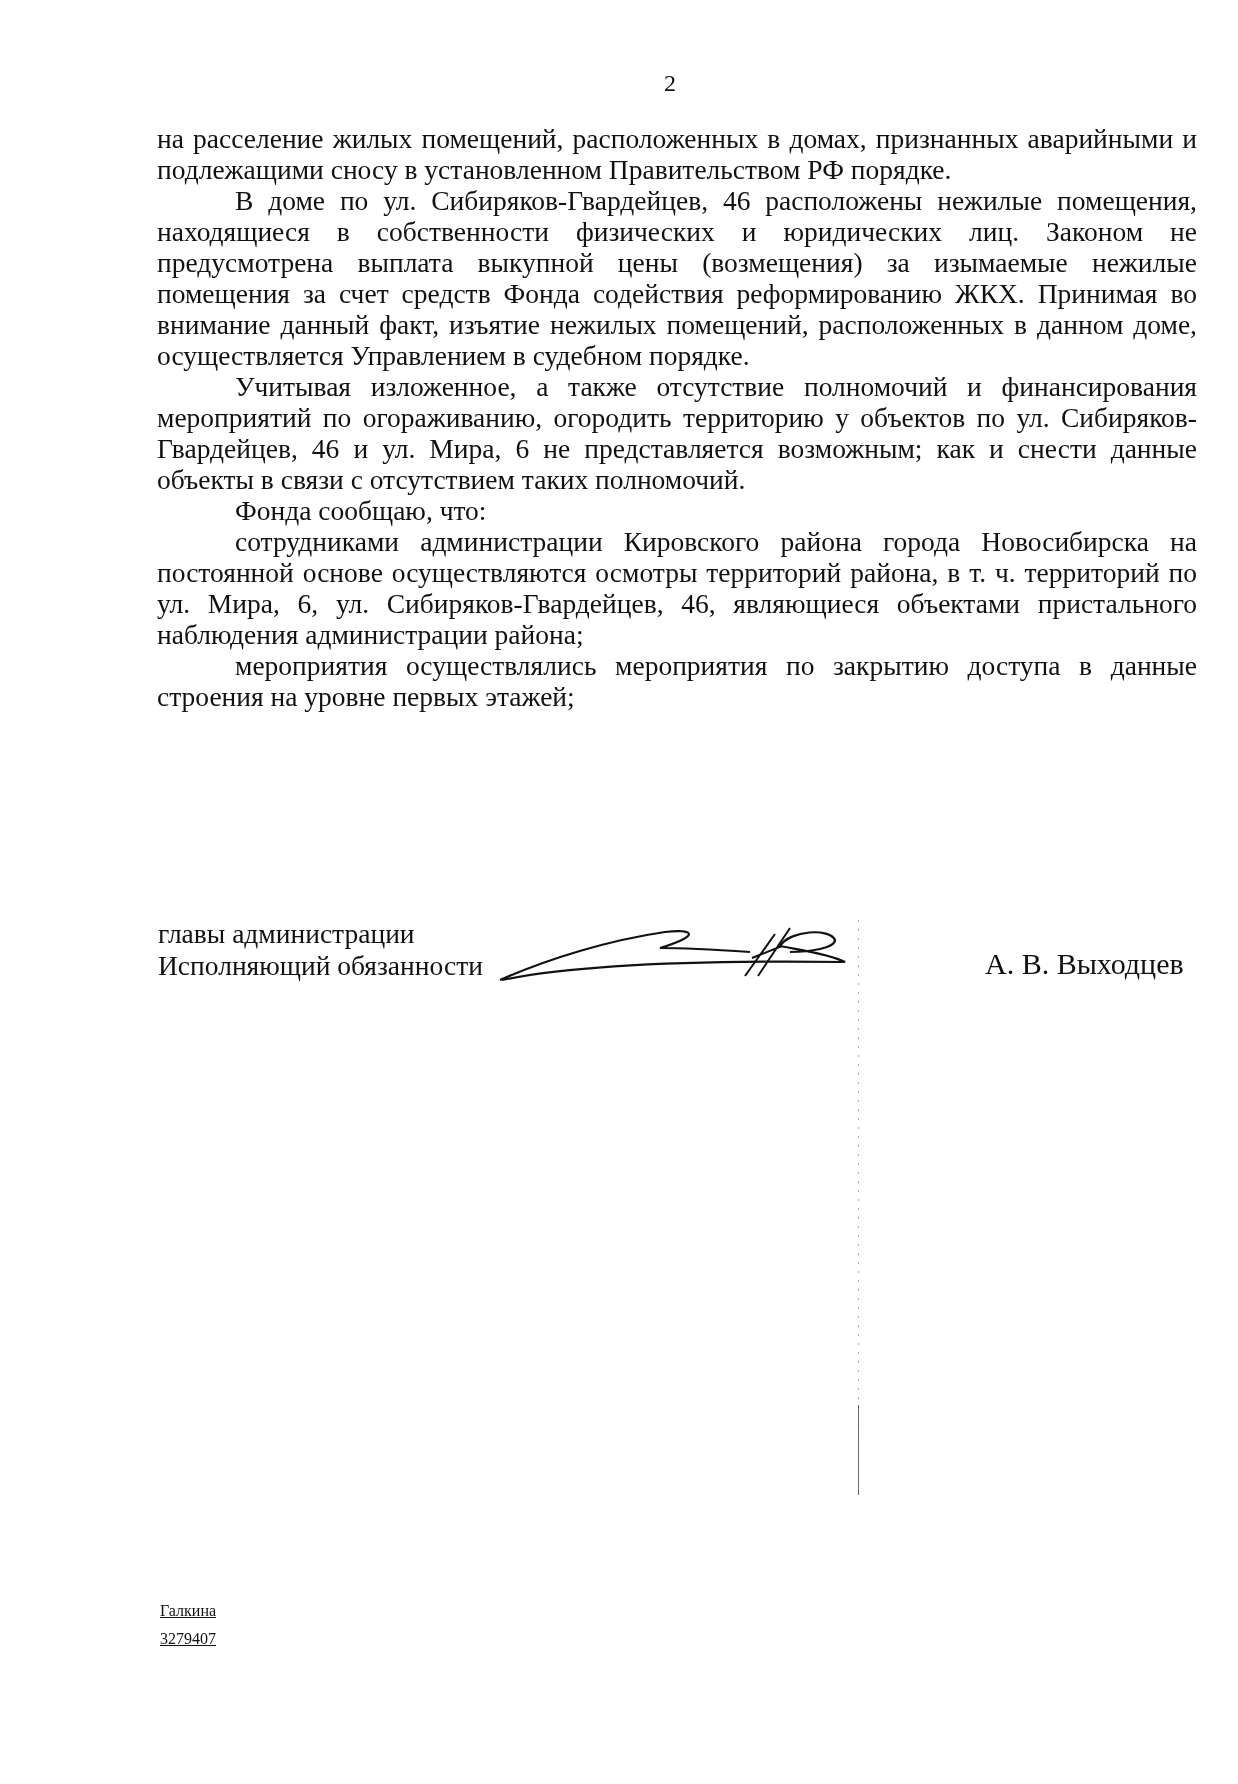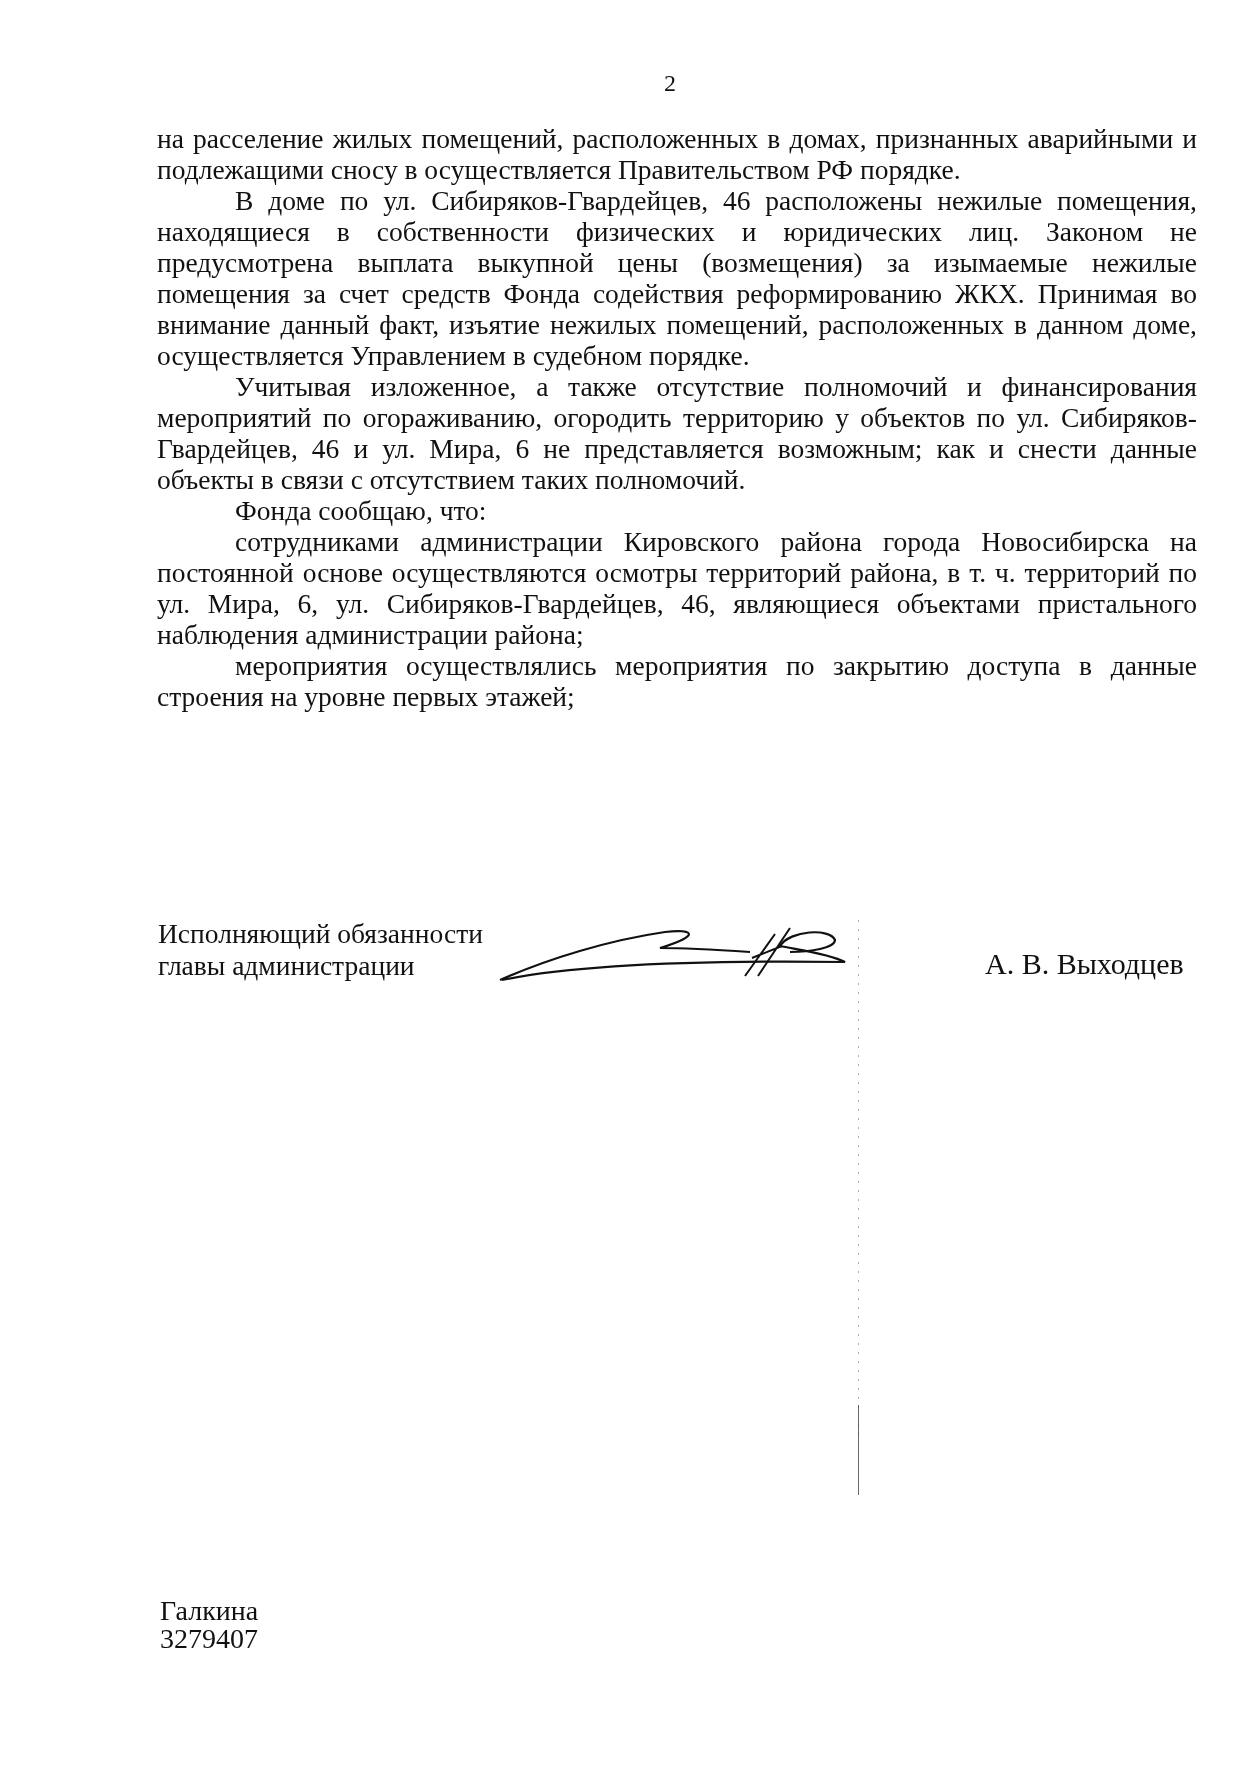--- a/index.html
+++ b/index.html
@@ -9,39 +9,39 @@
   .body-text { position: absolute; left: 157px; top: 123px; width: 1040px;
                font-size: 27.5px; line-height: 31px; text-align: justify; }
   .body-text p { margin: 0; text-indent: 78px; text-align-last: left; }
   .body-text p.noindent { text-indent: 0; }
   .sig-title { position: absolute; left: 158px; top: 918px; font-size: 27.5px; line-height: 32px; }
   .sig-name { position: absolute; left: 985px; top: 947px; font-size: 30px; }
   .signature { position: absolute; left: 490px; top: 918px; width: 370px; height: 70px; }
   .scan-line { position: absolute; left: 858px; top: 920px; width: 1px; height: 520px;
                background: repeating-linear-gradient(to bottom, #777 0 2px, transparent 2px 9px); opacity: .6; }
   .scan-line.solid { top: 1405px; height: 90px; background: #444; opacity: .8; }
-  .footer { position: absolute; left: 160px; top: 1597px; font-size: 28px; line-height: 28px; }
+  .footer { position: absolute; left: 160px; top: 1597px; font-size: 16px; line-height: 28px; text-decoration: underline; }
 </style>
 </head>
 <body>
 
 <div class="page-num">2</div>
 
 <div class="body-text">
-  <p class="noindent">на расселение жилых помещений, расположенных в домах, признанных аварийными и подлежащими сносу в осуществляется Правительством РФ порядке.</p>
+  <p class="noindent">на расселение жилых помещений, расположенных в домах, признанных аварийными и подлежащими сносу в установленном Правительством РФ порядке.</p>
   <p>В доме по ул. Сибиряков-Гвардейцев, 46 расположены нежилые помещения, находящиеся в собственности физических и юридических лиц. Законом не предусмотрена выплата выкупной цены (возмещения) за изымаемые нежилые помещения за счет средств Фонда содействия реформированию ЖКХ. Принимая во внимание данный факт, изъятие нежилых помещений, расположенных в данном доме, осуществляется Управлением в судебном порядке.</p>
   <p>Учитывая изложенное, а также отсутствие полномочий и финансирования мероприятий по огораживанию, огородить территорию у объектов по ул. Сибиряков-Гвардейцев, 46 и ул. Мира, 6 не представляется возможным; как и снести данные объекты в связи с отсутствием таких полномочий.</p>
   <p>Фонда сообщаю, что:</p>
   <p>сотрудниками администрации Кировского района города Новосибирска на постоянной основе осуществляются осмотры территорий района, в т. ч. территорий по ул. Мира, 6, ул. Сибиряков-Гвардейцев, 46, являющиеся объектами пристального наблюдения администрации района;</p>
   <p>мероприятия осуществлялись мероприятия по закрытию доступа в данные строения на уровне первых этажей;</p>
 </div>
 
 <div class="sig-title">
+  <div>главы администрации</div>
   <div>Исполняющий обязанности</div>
-  <div>главы администрации</div>
 </div>
 
 <svg class="signature" viewBox="0 0 370 70">
   <path d="M10 62 C 60 40, 120 22, 175 14 C 200 11, 215 16, 170 30 C 200 30, 230 32, 260 34" fill="none" stroke="#111" stroke-width="2.2"></path>
   <path d="M12 62 C 80 48, 200 42, 355 44 C 340 36, 310 32, 290 28 C 300 12, 340 10, 345 22 C 345 30, 320 34, 300 34" fill="none" stroke="#111" stroke-width="2.2"></path>
   <path d="M255 58 L 285 16 M 268 58 L 300 10 M 262 40 L 292 28" fill="none" stroke="#111" stroke-width="2"></path>
 </svg>
 
 <div class="sig-name">А. В. Выходцев</div>
 

